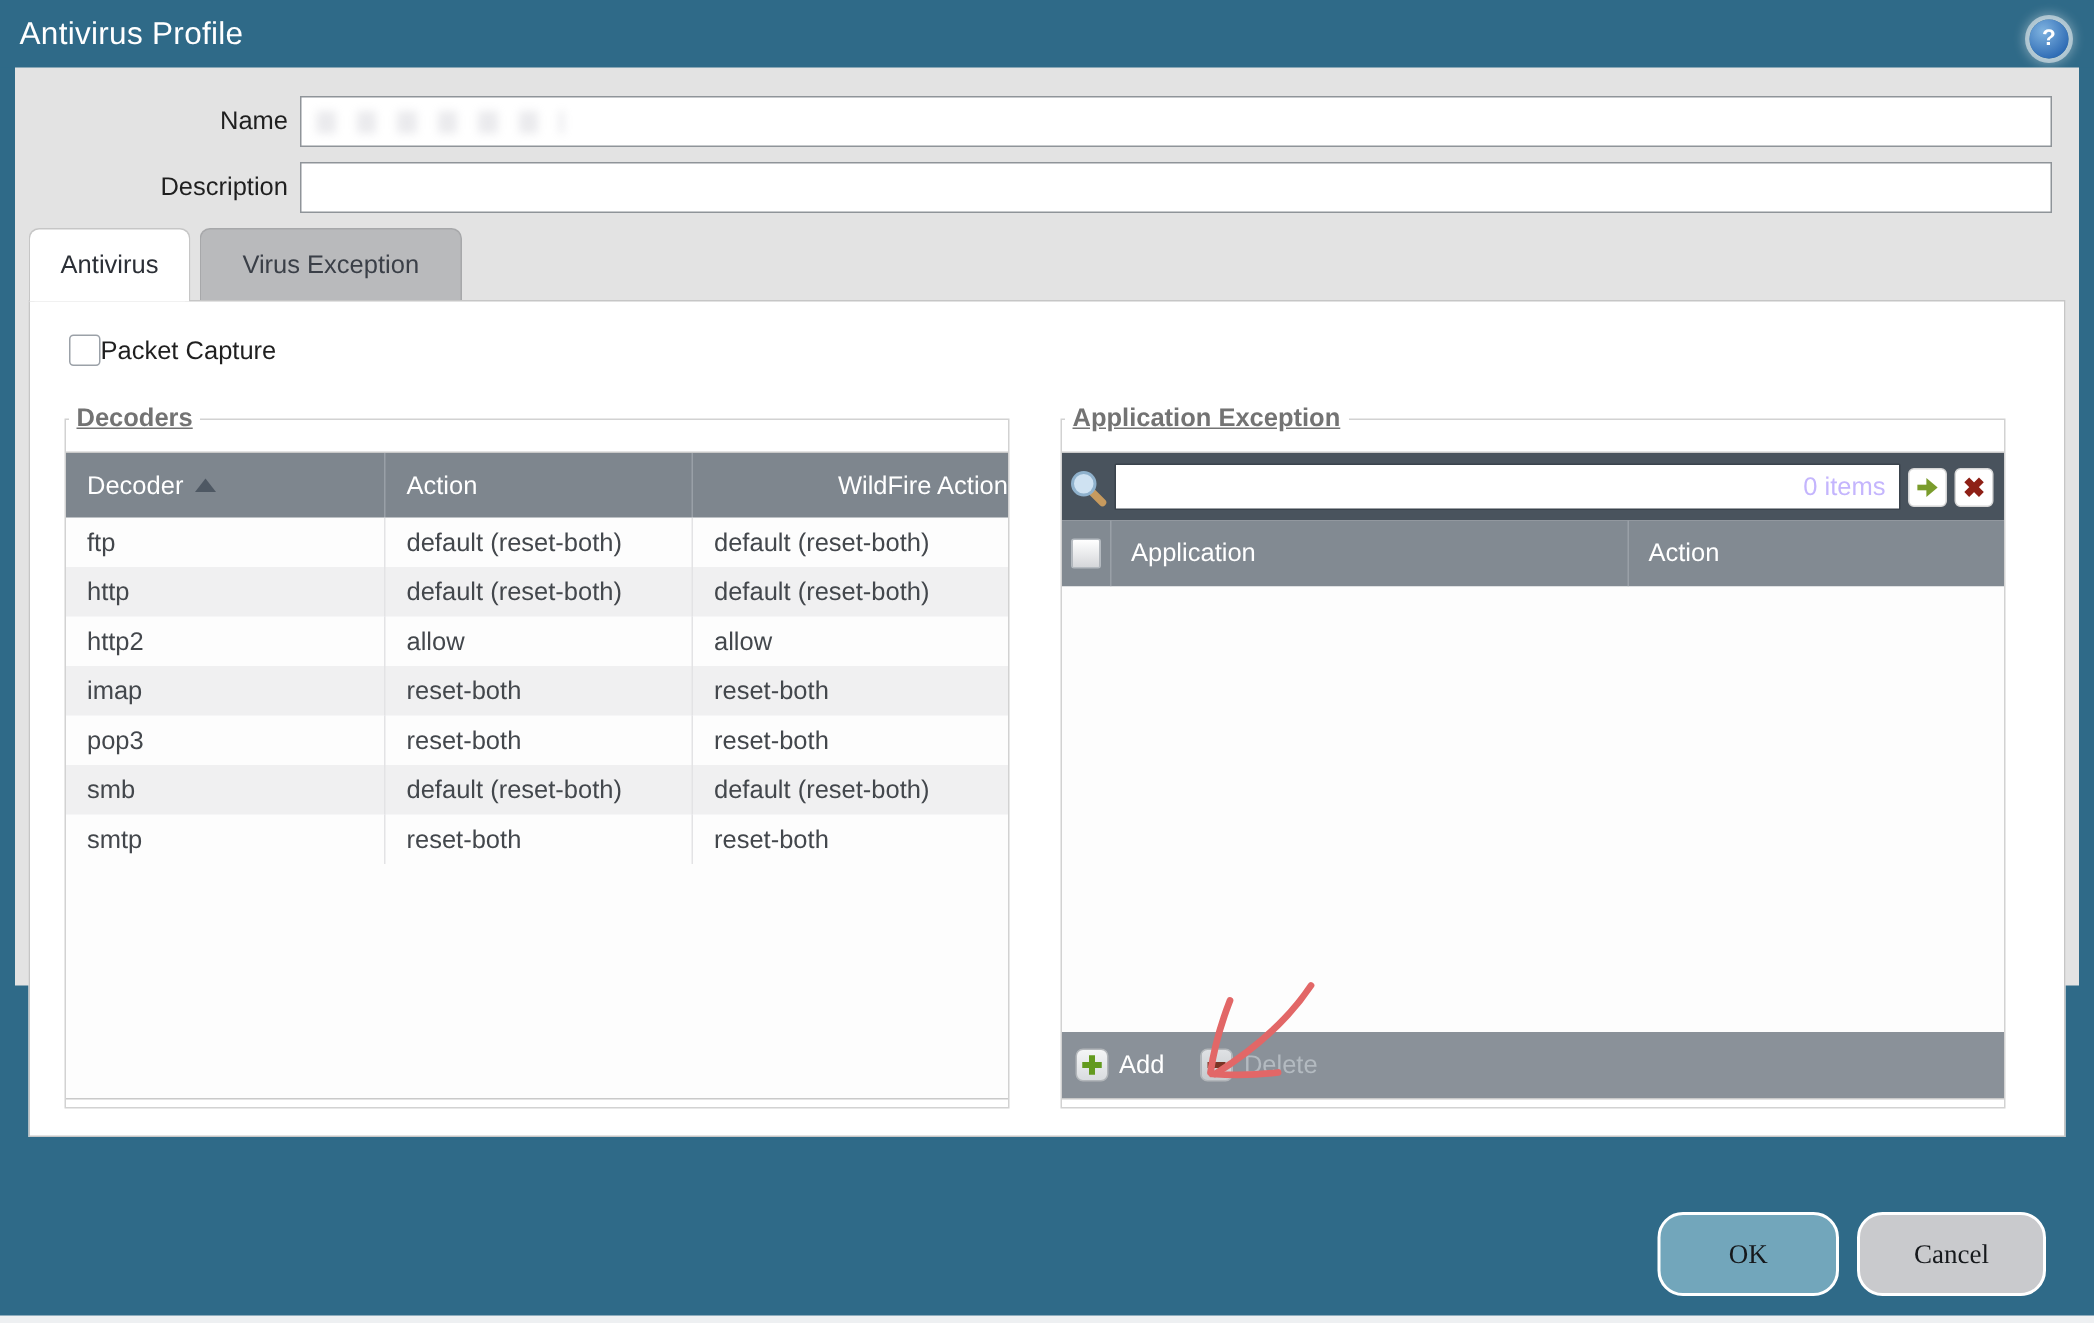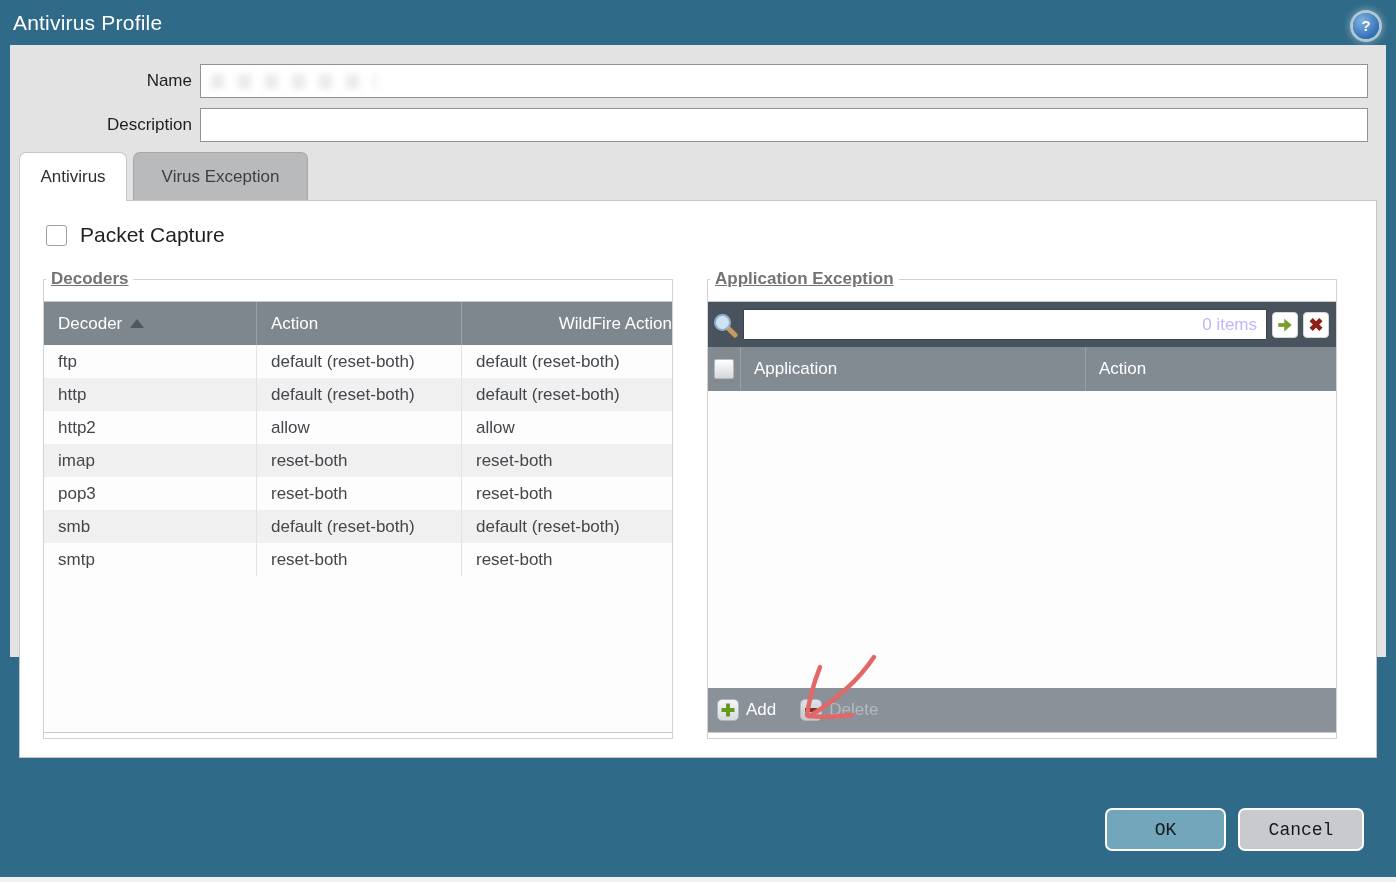--- a/index.html
+++ b/index.html
@@ -41,21 +41,21 @@
   
   .tab { position:absolute; top:107px; height:48px; font-size:17px; color:#3a3f47; text-align:center; line-height:48px; cursor:pointer; border-radius:7px 7px 0 0; }
   .tab-active { left:9px; width:108px; background:#ffffff; border:1px solid #c6c6c6; border-bottom:none; z-index:3; height:49px; color:#2b2f36; }
   .tab-inactive { left:123px; width:175px; background:#b9babc; border:1px solid #a7a8aa; border-bottom:none; }
 
   
   .panel { position:absolute; left:9px; top:155px; width:1358px; height:558px; background:#ffffff; border:1px solid #c6c6c6; z-index:2; }
 
   .pc-row { position:absolute; left:26px; top:22px; display:flex; align-items:center; cursor:pointer; }
   .checkbox { width:21px; height:21px; background:#fff; border:1px solid #9ba1a8; border-radius:3px; }
-  .pc-row span.pc-label { margin-left:13px; font-size:21px;text-align:right; }
+  .pc-row span.pc-label { margin-left:0; font-size:17px;text-align:right; }
 
   fieldset.group { position:absolute; border:1px solid #d2d2d2; background:#fff; }
   fieldset.group legend { margin-left:2px; padding:0 5px; font-size:17px; font-weight:bold; color:#737373;text-decoration:underline; }
   .fs-decoders { left:23px; top:68px; width:630px; height:470px; }
   .fs-appexc  { left:687px; top:68px; width:630px; height:470px; }
 
   
   .dtable { position:absolute; left:0px; top:12px; width:628px; height:432px; background:#fdfdfd; border-top:1px solid #c9c9c9; border-bottom:1px solid #c9c9c9; }
   .dhead { display:flex; height:43px; background:#7e868e; color:#fff; font-size:17px; }
   .dhead .hc { display:flex; align-items:center; padding-left:14px; border-right:1px solid #99a0a7; cursor:pointer; }
@@ -94,21 +94,21 @@
   .plus-icon::before { width:13px; height:4px; transform:translate(-50%,-50%); }
   .plus-icon::after { width:4px; height:13px; transform:translate(-50%,-50%); }
   .minus-icon { background:linear-gradient(#dfe1e4,#c6cacd); }
   .minus-icon::before { content:""; position:absolute; background:#7b3425; width:12px; height:4px; left:50%; top:50%; transform:translate(-50%,-50%); }
   .add-label { color:#ffffff; }
   .del-label { color:#b3bac0; }
 
   .arrow-annot { position:absolute; left:758px; top:448px; pointer-events:none; z-index:5; }
 
   
-  .btn { position:absolute; top:808px; height:43px; border-radius:7px; border:2px solid #ffffff; font-size:18px; color:#16191c; cursor:pointer; font-family:Liberation Mono, monospace; }
+  .btn { position:absolute; top:808px; height:56px; border-radius:17px; border:2px solid #ffffff; font-size:18px; color:#16191c; cursor:pointer; font-family:Liberation Serif, serif; }
   .btn-ok { left:1105px; width:121px; background:#72a6bb; }
   .btn-cancel { left:1238px; width:126px; background:#c9cacd; }
   .bottom-strip { position:absolute; left:0; bottom:0; width:1396px; height:5px; background:#eef0f2; }
 </style>
 </head>
 <body>
 
 <div>
 
   <div class="titlebar">

